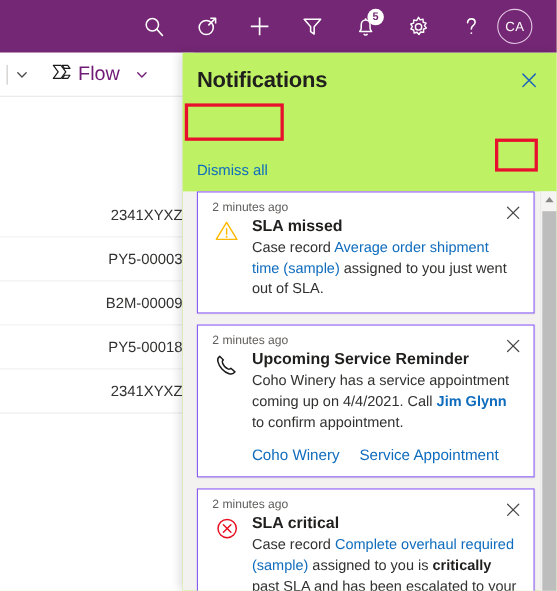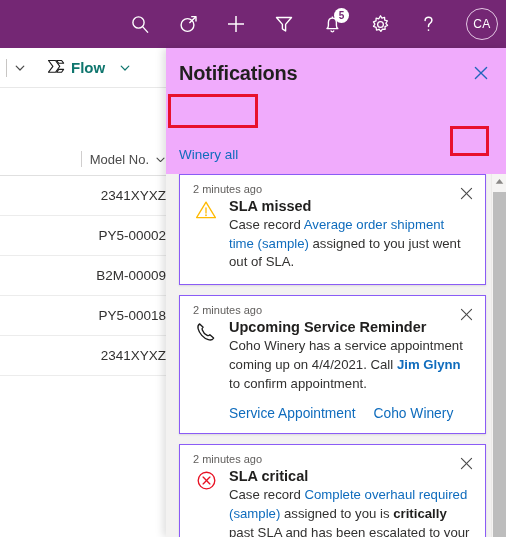--- a/index.html
+++ b/index.html
@@ -53,21 +53,21 @@
     width: 32px; height: 32px;
     border-radius: 50%;
     border: 1.5px solid #e3c6e3;
     color: #ffffff;
     font-size: 12px;
     display: flex; align-items: center; justify-content: center;
     letter-spacing: 0.3px;
   }
   .avatar-wrap {
     width: 46px; height: 44px;
-    display: flex; align-items: center; justify-content: flex-end;
+    display: flex; align-items: center; justify-content: flex-start;
   }
 
   
   .bg-app {
     position: absolute;
     left: 0; top: 48px;
     width: 506px; height: 489px;
     background: #ffffff;
   }
 
@@ -86,23 +86,22 @@
     margin-left: 6px;
   }
   .cmd-chev {
     width: 26px; height: 40px;
     display: flex; align-items: center; justify-content: center;
     color: #4a4a4a;
   }
   .cmd-flow {
     display: flex; align-items: center; gap: 6px;
     margin-left: 14px;
-    color: #0f766e;
-    font-size: 15px;
-    font-weight: bold;
+    color: #701a75;
+    font-size: 18px;
   }
   .cmd-flow-ico { color: #1b1b1b; display: block; }
 
   .col-header {
     position: absolute;
     left: 0; top: 95px;
     width: 176px; height: 33px;
     display: flex;
     align-items: center;
     justify-content: flex-end;
@@ -139,21 +138,21 @@
     font-size: 13.5px;
     color: #323130;
     background: #ffffff;
   }
 
   
   .panel {
     position: absolute;
     left: 166px; top: 48px;
     width: 340px; height: 489px;
-    background: #f0abfc;
+    background: #bef264;
     box-shadow: -3px 0 8px rgba(0,0,0,0.13);
     overflow: hidden;
   }
 
   .panel-head {
     position: relative;
     height: 46px;
     padding: 14px 0 0 13px;
   }
   .panel-title {
@@ -354,36 +353,27 @@
       </span>
       <span>Flow</span>
       <span style="display:flex;margin-left:8px;">
         <svg width="12" height="12" viewBox="0 0 12 12" fill="none" stroke="currentColor" stroke-width="1.2" stroke-linecap="round" stroke-linejoin="round">
           <polyline points="2.2,4.2 6,8 9.8,4.2"></polyline>
         </svg>
       </span>
     </div>
   </div>
 
-  <div class="col-header">
-    <div class="col-header-divider"></div>
-    <span class="col-header-label">Model No.</span>
-    <span class="col-header-chev">
-      <svg width="11" height="11" viewBox="0 0 12 12" fill="none" stroke="currentColor" stroke-width="1.2" stroke-linecap="round" stroke-linejoin="round">
-        <polyline points="2.2,4.4 6,8.2 9.8,4.4"></polyline>
-      </svg>
-    </span>
-  </div>
 
   <div class="grid-rows">
     <div class="grid-row">
         <span>2341XYXZ</span>
       </div>
     <div class="grid-row">
-        <span>PY5-00002</span>
+        <span>PY5-00003</span>
       </div>
     <div class="grid-row">
         <span>B2M-00009</span>
       </div>
     <div class="grid-row">
         <span>PY5-00018</span>
       </div>
     <div class="grid-row">
         <span>2341XYXZ</span>
       </div>
@@ -396,21 +386,21 @@
   <div class="panel-head">
     <div class="panel-title">Notifications</div>
     <div class="panel-close">
       <svg width="16" height="16" viewBox="0 0 16 16" fill="none" stroke="currentColor" stroke-width="1.35" stroke-linecap="round">
         <line x1="2.4" y1="2.4" x2="13.6" y2="13.6"></line>
           <line x1="13.6" y1="2.4" x2="2.4" y2="13.6"></line>
       </svg>
     </div>
   </div>
 
-  <div class="dismiss-all">Winery all</div>
+  <div class="dismiss-all">Dismiss all</div>
 
   <div class="cards-area">
 
     <div class="card">
       <div class="card-time">2 minutes ago</div>
       <div class="card-dismiss">
         <svg width="15" height="15" viewBox="0 0 16 16" fill="none" stroke="currentColor" stroke-width="1.2" stroke-linecap="round">
           <line x1="2.6" y1="2.6" x2="13.4" y2="13.4"></line>
             <line x1="13.4" y1="2.6" x2="2.6" y2="13.4"></line>
         </svg>
@@ -445,22 +435,22 @@
           <svg width="22" height="22" viewBox="0 0 22 22" fill="none" stroke="#1b1b1b" stroke-width="1.35" stroke-linejoin="round" stroke-linecap="round">
             <path d="M4.7 2.9 C3.3 3.9 2.6 5.7 3.1 7.7 C4.2 12.3 8.4 17.2 13.3 18.7 C15.5 19.4 17.6 18.6 18.6 17.1 L14.9 13.8 C14.1 14.6 13.2 14.9 12.2 14.4 C10 13.3 8 10.9 7.2 8.7 C6.8 7.6 7.2 6.8 8.1 6.2 Z"></path>
           </svg>
         </div>
         <div class="card-main">
           <div class="card-title">Upcoming Service Reminder</div>
           <div class="card-text">
             <span>Coho Winery has a service appointment coming up on 4/4/2021. Call </span><span class="bold-lnk">Jim Glynn</span><span> to confirm appointment.</span>
           </div>
           <div class="card-links">
+            <a href="#">Coho Winery</a>
             <a href="#">Service Appointment</a>
-            <a href="#">Coho Winery</a>
           </div>
         </div>
       </div>
     </div>
 
     <div class="card">
       <div class="card-time">2 minutes ago</div>
       <div class="card-dismiss">
         <svg width="15" height="15" viewBox="0 0 16 16" fill="none" stroke="currentColor" stroke-width="1.2" stroke-linecap="round">
           <line x1="2.6" y1="2.6" x2="13.4" y2="13.4"></line>

